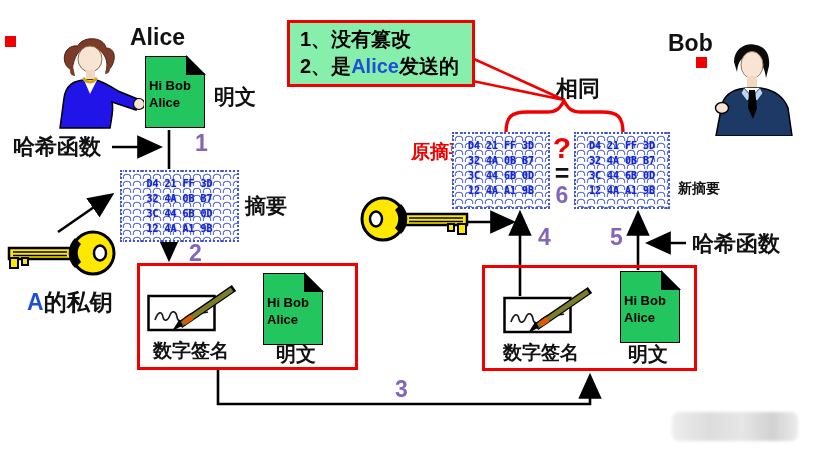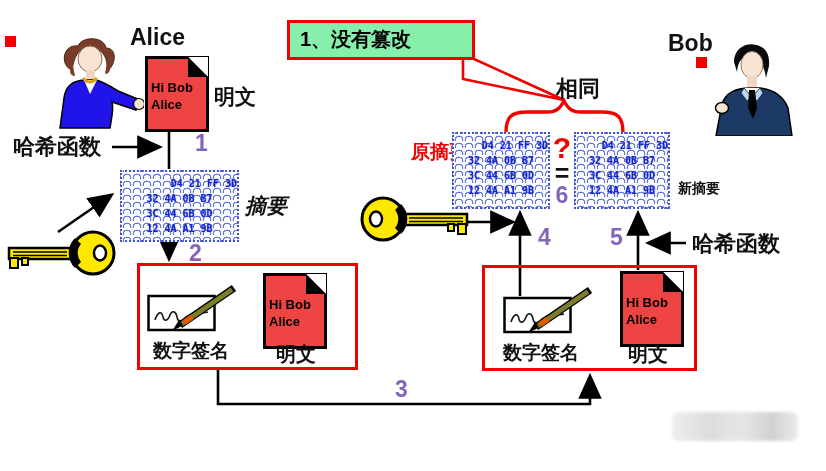--- a/index.html
+++ b/index.html
@@ -3,30 +3,30 @@
 <meta charset="utf-8">
 <style>
   html,body{margin:0;padding:0;background:#fff;}
   #canvas{position:relative;width:826px;height:471px;background:#ffffff;overflow:hidden;
           font-family:"Liberation Sans","DejaVu Sans",sans-serif;}
   .abs{position:absolute;}
   .lbl{position:absolute;font-weight:bold;color:#111;white-space:nowrap;}
   .step{position:absolute;font-weight:bold;color:#8466B8;font-size:23px;}
   .redbox{position:absolute;border:3px solid #f20000;background:transparent;}
   
-  .doc{position:absolute;width:58px;height:70px;background:#ef4444;border:3px solid #000000;}
+  .doc{position:absolute;width:58px;height:70px;background:#22c55e;border:1px solid #000000;}
   .doc .txt{margin-top:20px;padding-left:3px;font-weight:bold;font-size:13px;line-height:17px;color:#000;}
   .doc svg.fold{position:absolute;top:-2px;right:-2px;}
   
   .digest{position:absolute;border:2px dotted #4453cf;background-color:#fdfdff;
     background-image:radial-gradient(circle at 5px 6px, transparent 3px, rgba(60,85,210,.8) 3.2px, rgba(60,85,210,.8) 4.2px, transparent 4.6px);
     background-size:10px 7px;overflow:hidden;}
   .digest .dl{font-family:"DejaVu Sans Mono",monospace;font-weight:bold;font-size:10px;
     color:#1626c9;text-align:center;line-height:15px;text-shadow:0 0 2px rgba(40,70,220,.5);}
-  .digest .dl:first-child{margin-top:4px;text-align:right;}
+  .digest .dl:first-child{margin-top:4px;}
   
   .bubble{position:absolute;left:287px;top:20px;width:172px;border:3px solid #f20000;background:#86efac;
           padding:3px 0 4px 10px;font-weight:bold;font-size:20px;line-height:27px;color:#000;}
   .blue{color:#1f4fd8;}
   .compare{position:absolute;left:547px;top:133px;width:30px;text-align:center;font-weight:bold;}
   .compare .q{font-size:30px;line-height:30px;color:#f20000;}
   .compare .e{font-size:25px;line-height:20px;color:#111;}
   .compare .s6{font-size:23px;line-height:24px;color:#8466B8;}
   .redsq{position:absolute;width:11px;height:11px;background:#f20000;}
   .smudge{position:absolute;left:672px;top:412px;width:126px;height:29px;border-radius:7px;
@@ -97,34 +97,37 @@
 
   <div class="lbl" style="left:13px;top:132px;font-size:22px;">哈希函数</div>
   <div class="step" style="left:195px;top:130px;">1</div>
 
   <div class="digest" style="left:120px;top:170px;width:115px;height:68px;">
     <div class="dl">D4 21 FF 3D</div>
     <div class="dl">32 4A 0B B7</div>
     <div class="dl">3C 44 6B 0D</div>
     <div class="dl">12 4A A1 9B</div>
   </div>
-  <div class="lbl" style="left:245px;top:192px;font-size:21px;font-style:italic;">摘要</div>
+  <div class="lbl" style="left:245px;top:192px;font-size:21px;">摘要</div>
 
   <div class="abs" style="left:5px;top:224px;">
     <svg width="114" height="60" viewBox="0 0 114 60">
       <rect x="4" y="24" width="66" height="11" fill="#ffe800" stroke="#000" stroke-width="2.5"></rect>
       <line x1="8" y1="28" x2="62" y2="28" stroke="#000" stroke-width="1.4"></line>
       <line x1="8" y1="31.5" x2="62" y2="31.5" stroke="#000" stroke-width="1.4"></line>
       <rect x="5" y="34" width="8" height="10" fill="#ffe800" stroke="#000" stroke-width="2"></rect>
       <rect x="17" y="34" width="6" height="7" fill="#ffe800" stroke="#000" stroke-width="2"></rect>
       <circle cx="88" cy="29" r="21" fill="#ffe800" stroke="#000" stroke-width="3"></circle>
       <path d="M70,14 A21,21 0 0,0 70,44 L76,38 A14,14 0 0,1 76,20 Z" fill="#000"></path>
       <ellipse cx="95" cy="29" rx="6" ry="7.5" fill="#fff" stroke="#000" stroke-width="2.5"></ellipse>
     </svg>
   </div>
+  <div class="lbl" style="left:27px;top:287px;font-size:23px;">
+    <span class="blue">A</span><span>的私钥</span>
+  </div>
 
   <div class="step" style="left:189px;top:240px;">2</div>
 
   <div class="redbox" style="left:137px;top:263px;width:215px;height:101px;"></div>
 
   <div class="abs" style="left:147px;top:280px;">
     <svg width="96" height="56" viewBox="0 0 96 56">
       <rect x="1.5" y="16" width="66" height="34" fill="#fff" stroke="#000" stroke-width="2.5"></rect>
       <path d="M8,40 C11,31 15,31 16,37 C17,42 21,41 23,35 C25,30 29,31 30,37 C31,43 36,42 39,37 L44,34 C50,31 56,34 61,32" fill="none" stroke="#1a1a1a" stroke-width="1.6"></path>
       <line x1="33" y1="45" x2="87" y2="8" stroke="#000" stroke-width="7.5"></line>
@@ -144,20 +147,21 @@
       <div>Hi Bob</div>
       <div>Alice</div>
     </div>
   </div>
   <div class="lbl" style="left:276px;top:341px;font-size:20px;">明文</div>
 
   <div class="step" style="left:395px;top:376px;">3</div>
 
   <div class="bubble">
     <div>1、没有篡改</div>
+    <div><span>2、是</span><span class="blue">Alice</span><span>发送的</span></div>
   </div>
 
   <div class="lbl" style="left:556px;top:74px;font-size:22px;">相同</div>
   <div class="lbl" style="left:411px;top:139px;font-size:19px;color:#f20000;">原摘要</div>
 
   <div class="digest" style="left:452px;top:132px;width:94px;height:73px;">
     <div class="dl">D4 21 FF 3D</div>
     <div class="dl">32 4A 0B B7</div>
     <div class="dl">3C 44 6B 0D</div>
     <div class="dl">12 4A A1 9B</div>

